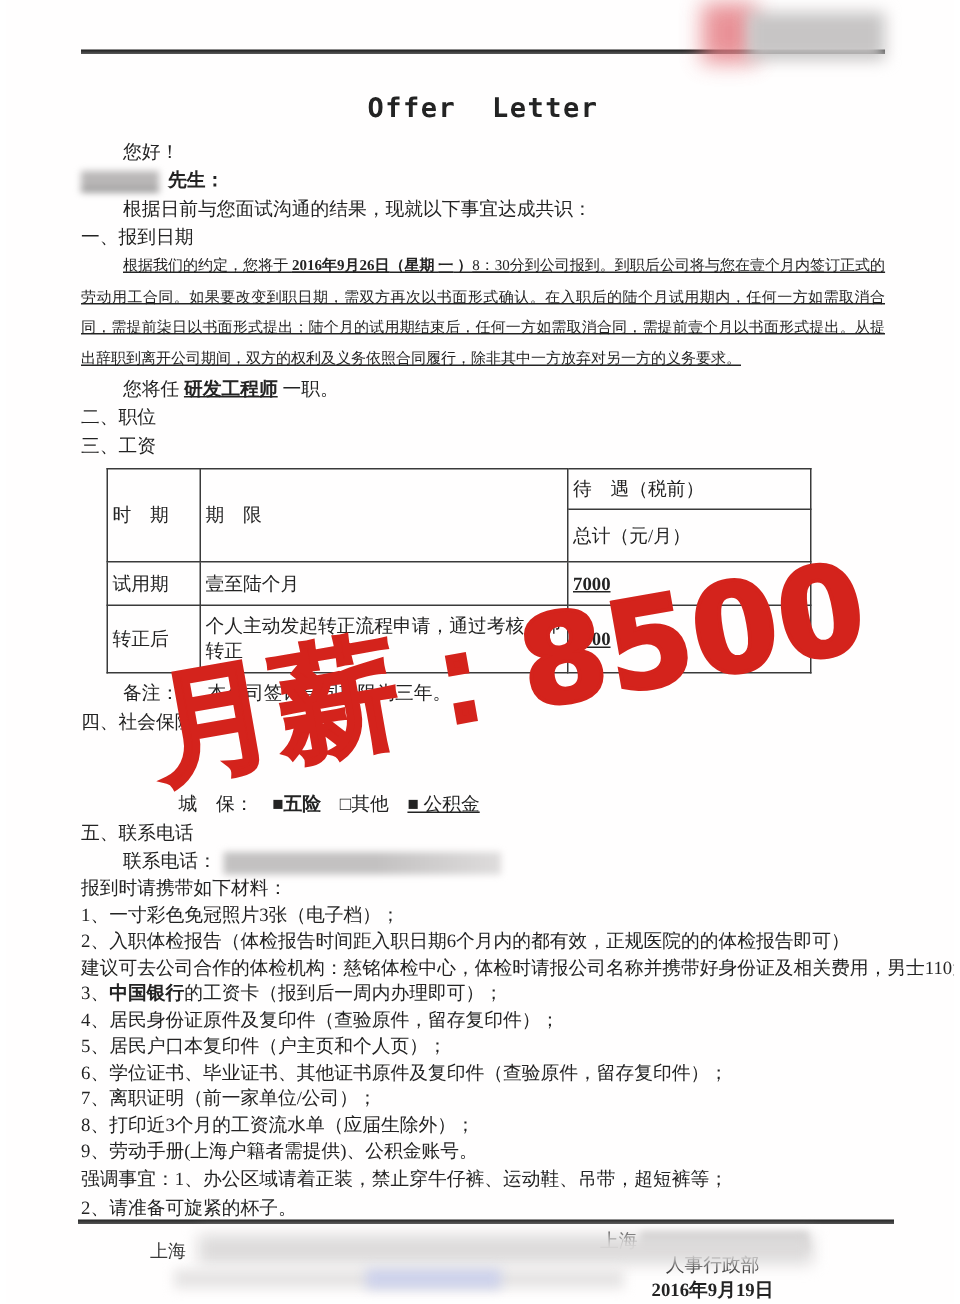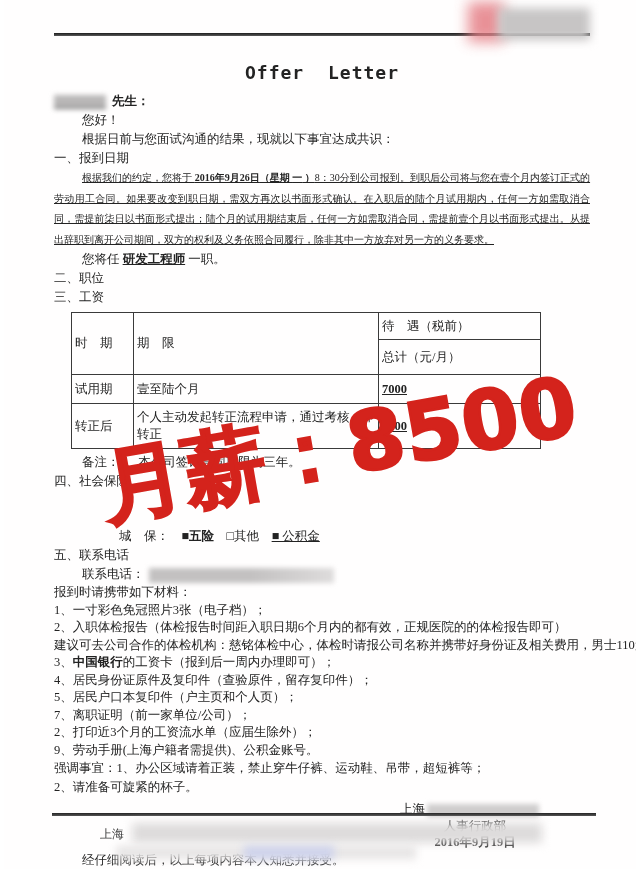--- a/index.html
+++ b/index.html
@@ -71,24 +71,24 @@
   <div class="rule-top"></div>
   <div class="logo-blur">
     <div class="logo-red"></div>
     <div class="logo-gray"></div>
   </div>
 
   <div class="content">
 
     <div class="doc-title">Offer Letter</div>
 
+    <div class="line indent">您好！</div>
     <div class="line">
       <span class="redact redact-name"></span><span class="bold">先生：</span>
     </div>
-    <div class="line indent">您好！</div>
     <div class="line indent">根据日前与您面试沟通的结果，现就以下事宜达成共识：</div>
 
     <div class="line">一、报到日期</div>
     <div class="para"><span>根据我们的约定，您将于 </span><span class="bold-uline">2016年9月26日</span><span class="bold">（星期 </span><span class="bold-uline">一</span><span class="bold"> ）</span><span class="uline">8：30</span><span>分到公司报到。到职后公司将与您在壹个月内签订正式的劳动用工合同。如果要改变到职日期，需双方再次以书面形式确认。在入职后的陆个月试用期内，任何一方如需取消合同，需提前柒日以书面形式提出；陆个月的试用期结束后，任何一方如需取消合同，需提前壹个月以书面形式提出。从提出辞职到离开公司期间，双方的权利及义务依照合同履行，除非其中一方放弃对另一方的义务要求。</span></div>
 
     <div class="line indent"><span>您将任 </span><span class="bold-uline">研发工程师</span><span> 一职。</span></div>
     <div class="line">二、职位</div>
 
     <div class="line">三、工资</div>
 
@@ -123,22 +123,23 @@
     <div class="line">五、联系电话</div>
     <div class="line indent"><span>联系电话：</span><span class="redact redact-phone"></span></div>
 
     <div class="line tight">报到时请携带如下材料：</div>
     <div class="line tight">1、一寸彩色免冠照片3张（电子档）；</div>
     <div class="line tight">2、入职体检报告（体检报告时间距入职日期6个月内的都有效，正规医院的的体检报告即可）</div>
     <div class="line tight">建议可去公司合作的体检机构：慈铭体检中心，体检时请报公司名称并携带好身份证及相关费用，男士110元，女士110元)；</div>
     <div class="line tight"><span>3、</span><span class="bold">中国银行</span><span>的工资卡（报到后一周内办理即可）；</span></div>
     <div class="line tight">4、居民身份证原件及复印件（查验原件，留存复印件）；</div>
     <div class="line tight">5、居民户口本复印件（户主页和个人页）；</div>
+    <div class="line tight">6、学位证书、毕业证书、其他证书原件及复印件（查验原件，留存复印件）；</div>
     <div class="line tight">7、离职证明（前一家单位/公司）；</div>
-    <div class="line tight">2、打印近3个月的工资流水单（应届生除外）；</div>
+    <div class="line tight">8、打印近3个月的工资流水单（应届生除外）；</div>
     <div class="line tight">9、劳动手册(上海户籍者需提供)、公积金账号。</div>
 
     <div class="line">强调事宜：1、办公区域请着正装，禁止穿牛仔裤、运动鞋、吊带，超短裤等；</div>
     <div class="line">2、请准备可旋紧的杯子。</div>
 
     <div class="signoff">
       <div class="co-line"><span>上海</span><span class="redact redact-company"></span></div>
       <div>人事行政部</div>
       <div class="bold">2016年9月19日</div>
     </div>

